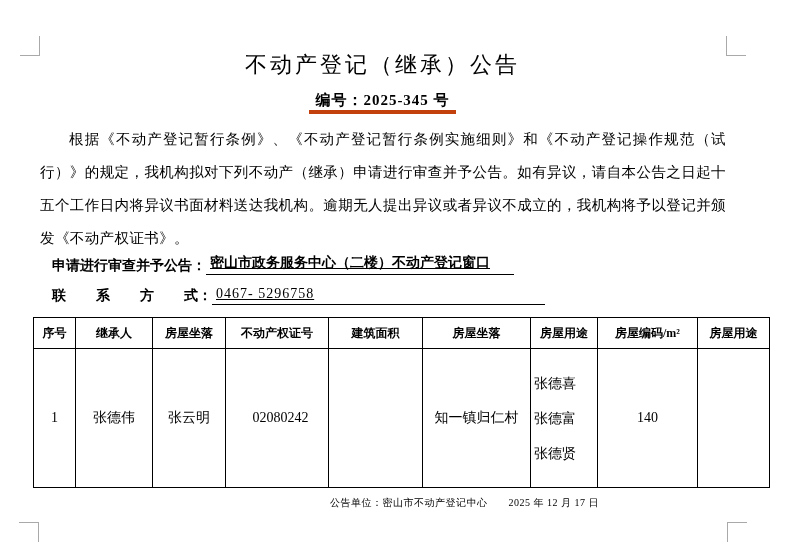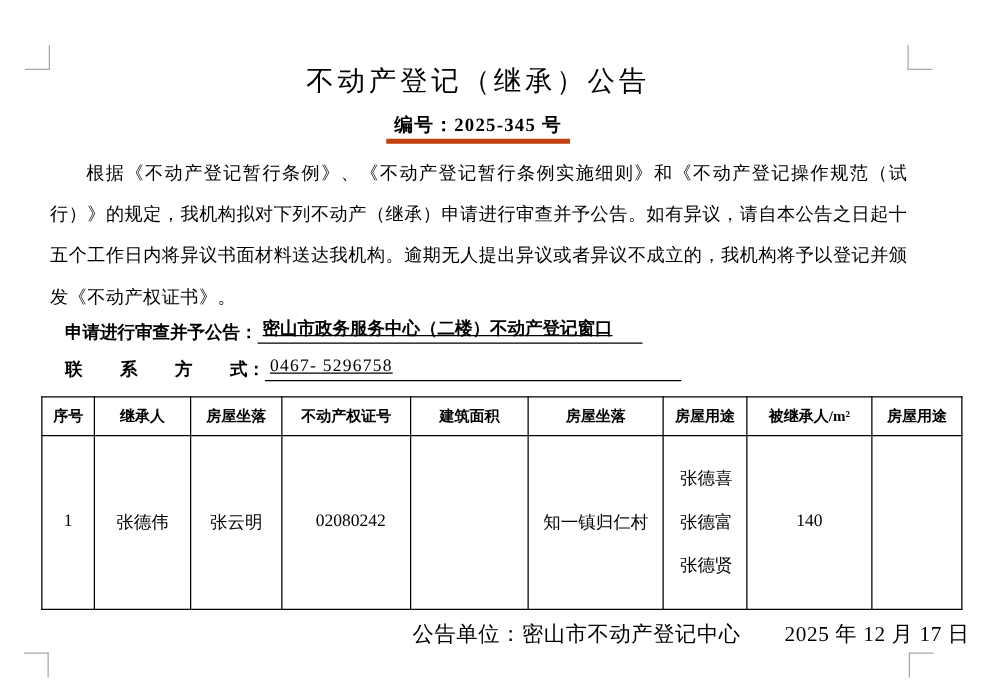--- a/index.html
+++ b/index.html
@@ -104,27 +104,27 @@
     text-align: center;
     vertical-align: middle;
   }
   .announce-table td {
     font-size: 14px;
     height: 138px;
     text-align: center;
     vertical-align: middle;
   }
   .announce-table td.align-left { text-align: center; padding-left: 7px; }
-  .announce-table td.stakeholders-cell { text-align: left; padding-left: 13px; }
+  .announce-table td.stakeholders-cell { text-align: left; padding-left: 3px; }
   .stakeholders-cell div { line-height: 35px; }
 
   .doc-footer {
     position: absolute;
     top: 496px; left: 330px;
-    font-size: 17px;
+    font-size: 10px;
     white-space: nowrap;
     letter-spacing: 0.5px;
   }
 </style>
 </head>
 <body>
 
 <div class="crop crop-tl"></div>
 <div class="crop crop-tr"></div>
 <div class="crop crop-bl"></div>
@@ -160,21 +160,21 @@
   </colgroup>
   <thead>
     <tr>
       <th>序号</th>
       <th>继承人</th>
       <th>房屋坐落</th>
       <th>不动产权证号</th>
       <th>建筑面积</th>
       <th>房屋坐落</th>
       <th>房屋用途</th>
-      <th>被继承人/m²</th>
+      <th>房屋编码/m²</th>
       <th>房屋用途</th>
     </tr>
   </thead>
   <tbody>
     <tr>
       <td>1</td>
       <td>张德伟</td>
       <td>张云明</td>
       <td class="align-left">02080242</td>
       <td></td>

